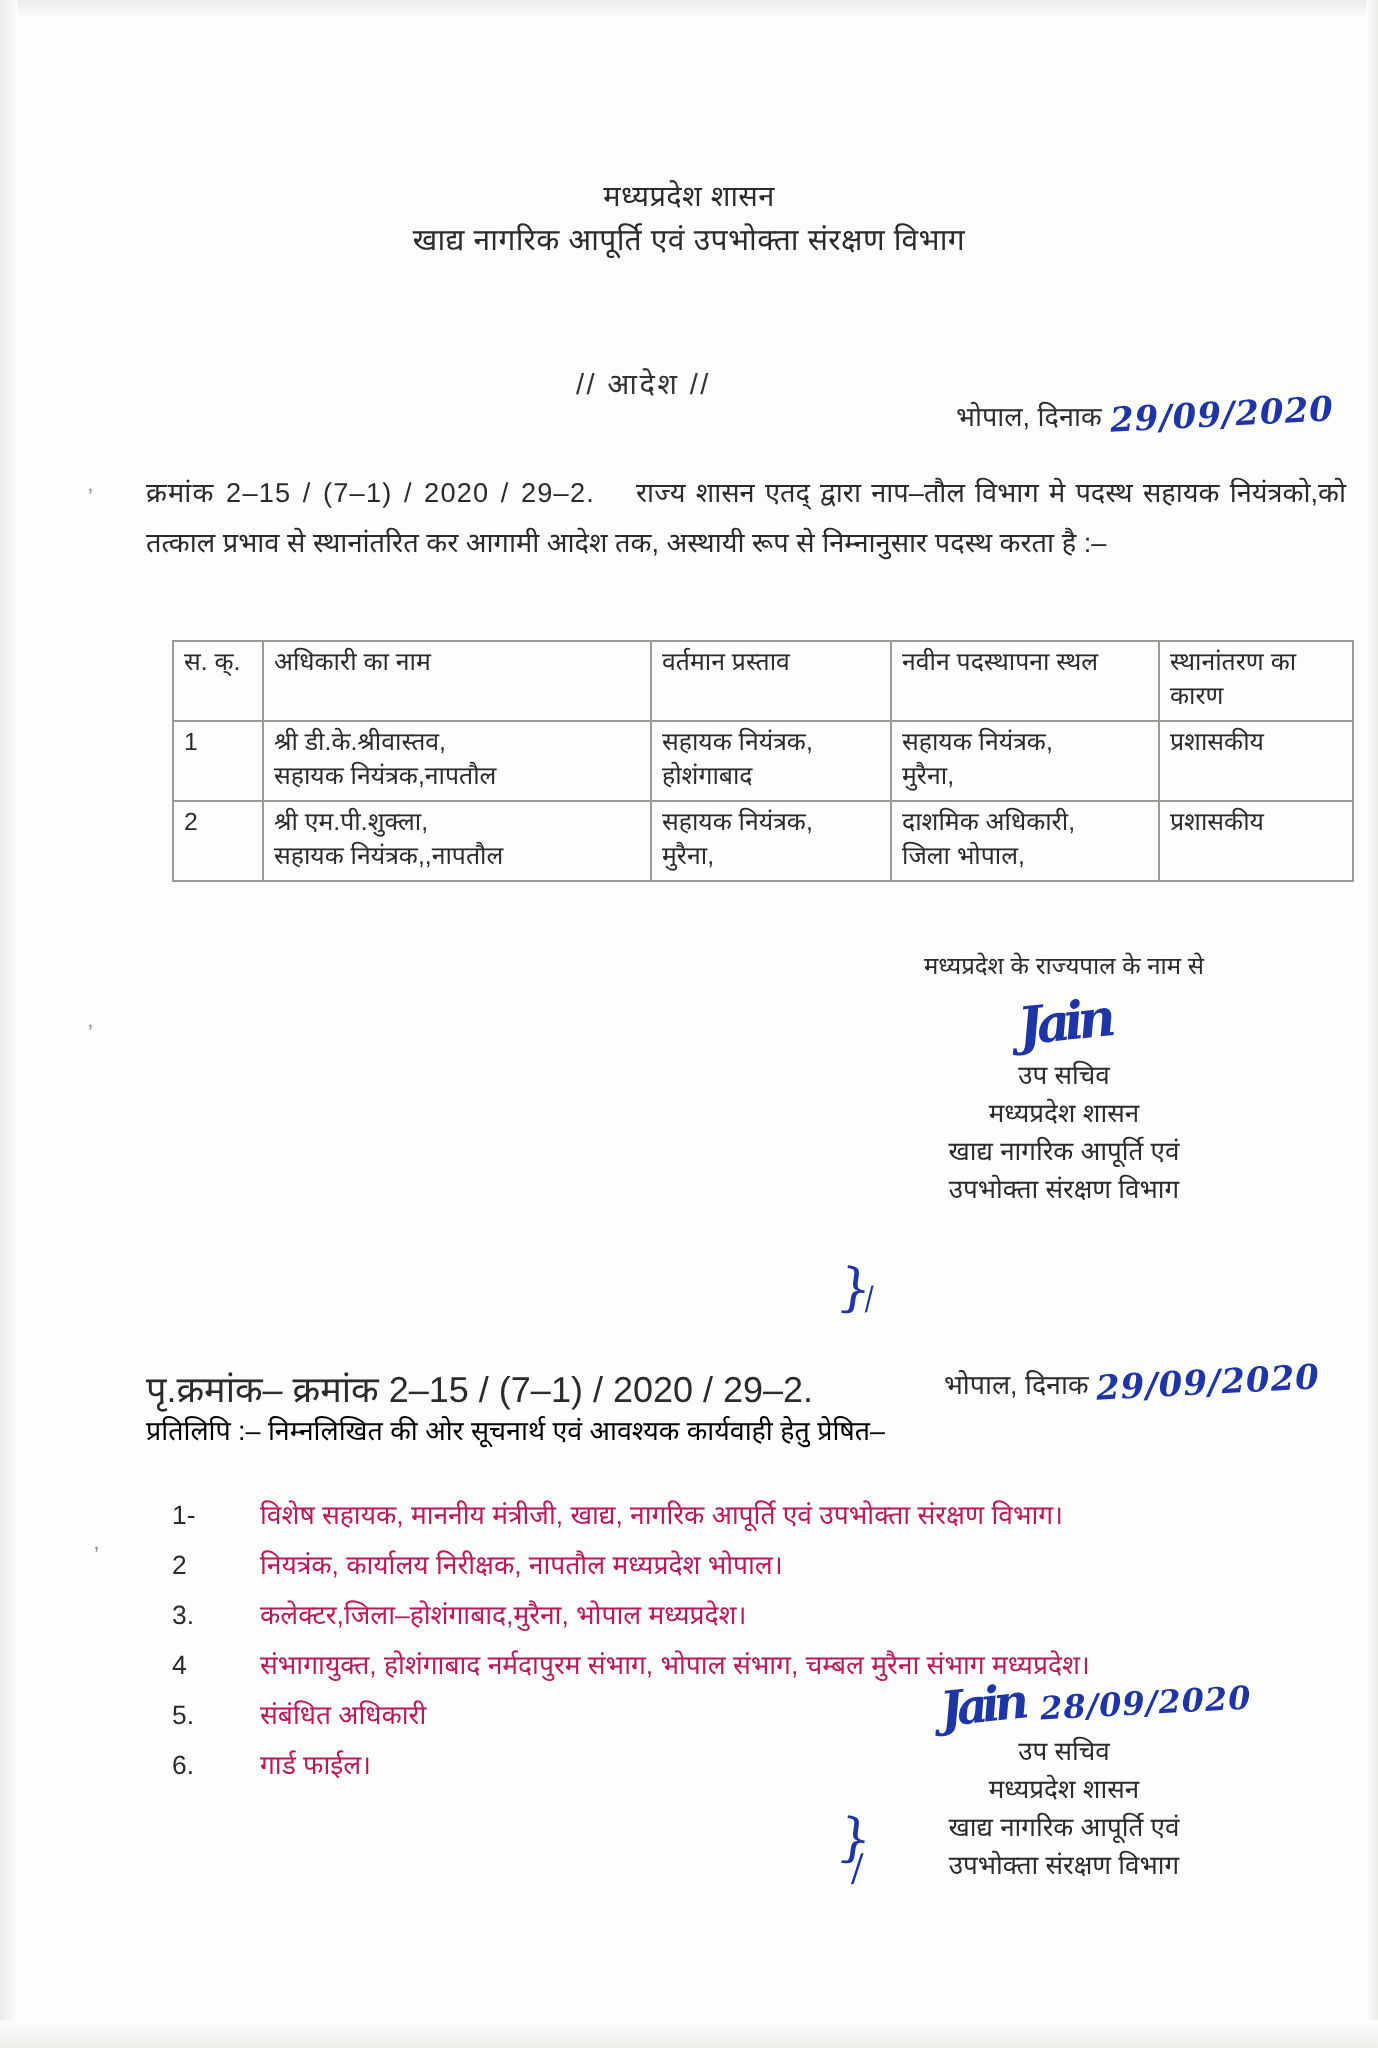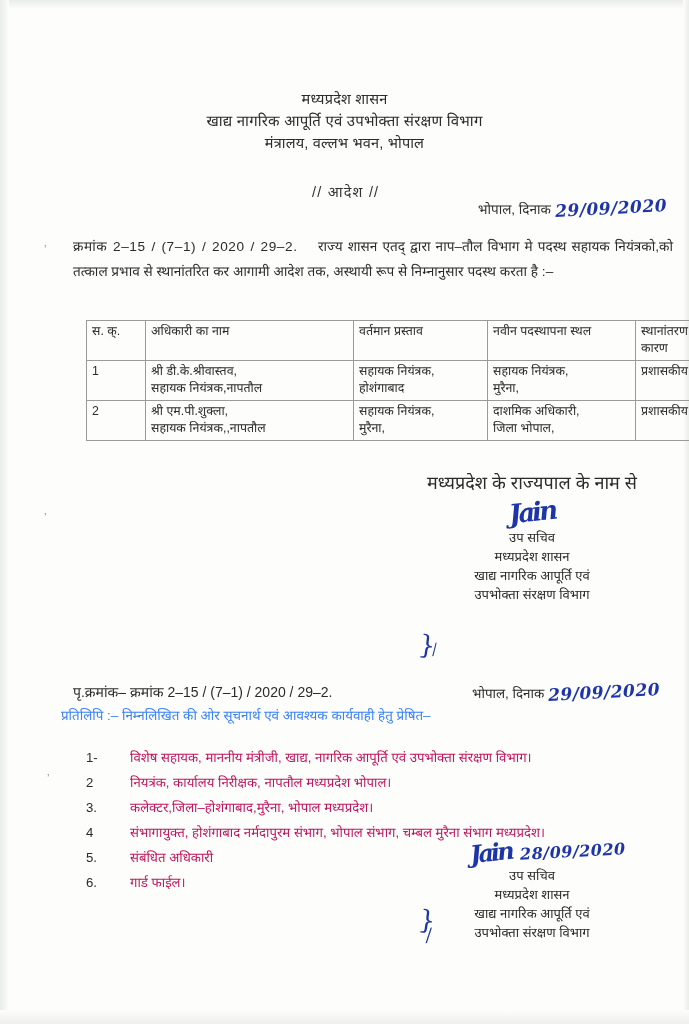--- a/index.html
+++ b/index.html
@@ -63,21 +63,21 @@
     line-height: 22px;
     letter-spacing: .2px;
     color: #2b2b2b;
     white-space: nowrap;
   }
   .header .h-line2 { font-size: 15px; }
 
   .order-title {
     position: absolute;
     top: 181px;
-    left: 312px;
+    left: 288px;
     font-size: 14.5px;
     letter-spacing: 1.2px;
     color: #333;
   }
   .place-date {
     position: absolute;
     top: 198px;
     left: 478px;
     font-size: 13.5px;
     color: #2e2e2e;
@@ -116,21 +116,21 @@
     width: 530px;
   }
   table.tbl {
     border-collapse: collapse;
     width: 100%;
     table-layout: fixed;
   }
   table.tbl td, table.tbl th {
     border: 1px solid #9a9a96;
     vertical-align: top;
-    padding: 2px 20px 3px 5px;
+    padding: 2px 6px 3px 5px;
     font-size: 12.4px;
     line-height: 17px;
     font-weight: normal;
     text-align: left;
     color: #2b2b2b;
   }
   .c-sn   { width: 33px; }
   .c-name { width: 182px; }
   .c-curr { width: 108px; }
   .c-new  { width: 122px; }
@@ -141,21 +141,21 @@
   .sigblock1 {
     position: absolute;
     top: 474px;
     left: 392px;
     width: 280px;
     text-align: center;
     font-size: 13px;
     line-height: 19px;
     color: #2b2b2b;
   }
-  .sigblock1 .l1 { font-size: 18px; }
+  .sigblock1 .l1 { font-size: 12px; }
   .sigblock1 .l2 { font-size: 13.4px; }
   .sig-mark {
     color: #1d35a6;
     font-family: "DejaVu Serif", serif;
     font-style: italic;
     font-weight: bold;
     font-size: 26px;
     line-height: 30px;
     letter-spacing: -3px;
     transform: rotate(-6deg);
@@ -180,38 +180,38 @@
     color: #1d35a6;
     font-size: 17px;
     transform: rotate(-18deg);
   }
 
   
   .endorse-no {
     position: absolute;
     top: 682px;
     left: 73px;
-    font-size: 14px;
+    font-size: 18px;
     color: #2b2b2b;
     white-space: nowrap;
   }
   .endorse-date {
     position: absolute;
     top: 682px;
     left: 472px;
     font-size: 13.4px;
     color: #2b2b2b;
     white-space: nowrap;
   }
   .endorse-copy {
     position: absolute;
     top: 706px;
-    left: 61px;
+    left: 73px;
     font-size: 13.4px;
-    color: #3b82f6;
+    color: #000000;
     white-space: nowrap;
   }
 
   
   .dist {
     position: absolute;
     top: 748px;
     left: 86px;
     width: 590px;
   }
@@ -301,21 +301,20 @@
   <div class="scan-edge-top"></div>
   <div class="scan-edge-left"></div>
   <div class="scan-edge-right"></div>
   <div class="scan-edge-bottom"></div>
 
   <div class="doc">
 
     <div class="header">
       <div class="h-line1">मध्यप्रदेश शासन</div>
       <div class="h-line2">खाद्य नागरिक आपूर्ति एवं उपभोक्ता संरक्षण विभाग</div>
-      <div class="h-line3">मंत्रालय, वल्लभ भवन, भोपाल</div>
     </div>
 
     <div class="order-title">// आदेश //</div>
 
     <div class="place-date">
       <span>भोपाल, दिनाक</span><span class="ink">29/09/2020</span>
     </div>
 
     <div class="para">
       <span class="num">क्रमांक  2–15 / (7–1) / 2020 / 29–2.</span>

